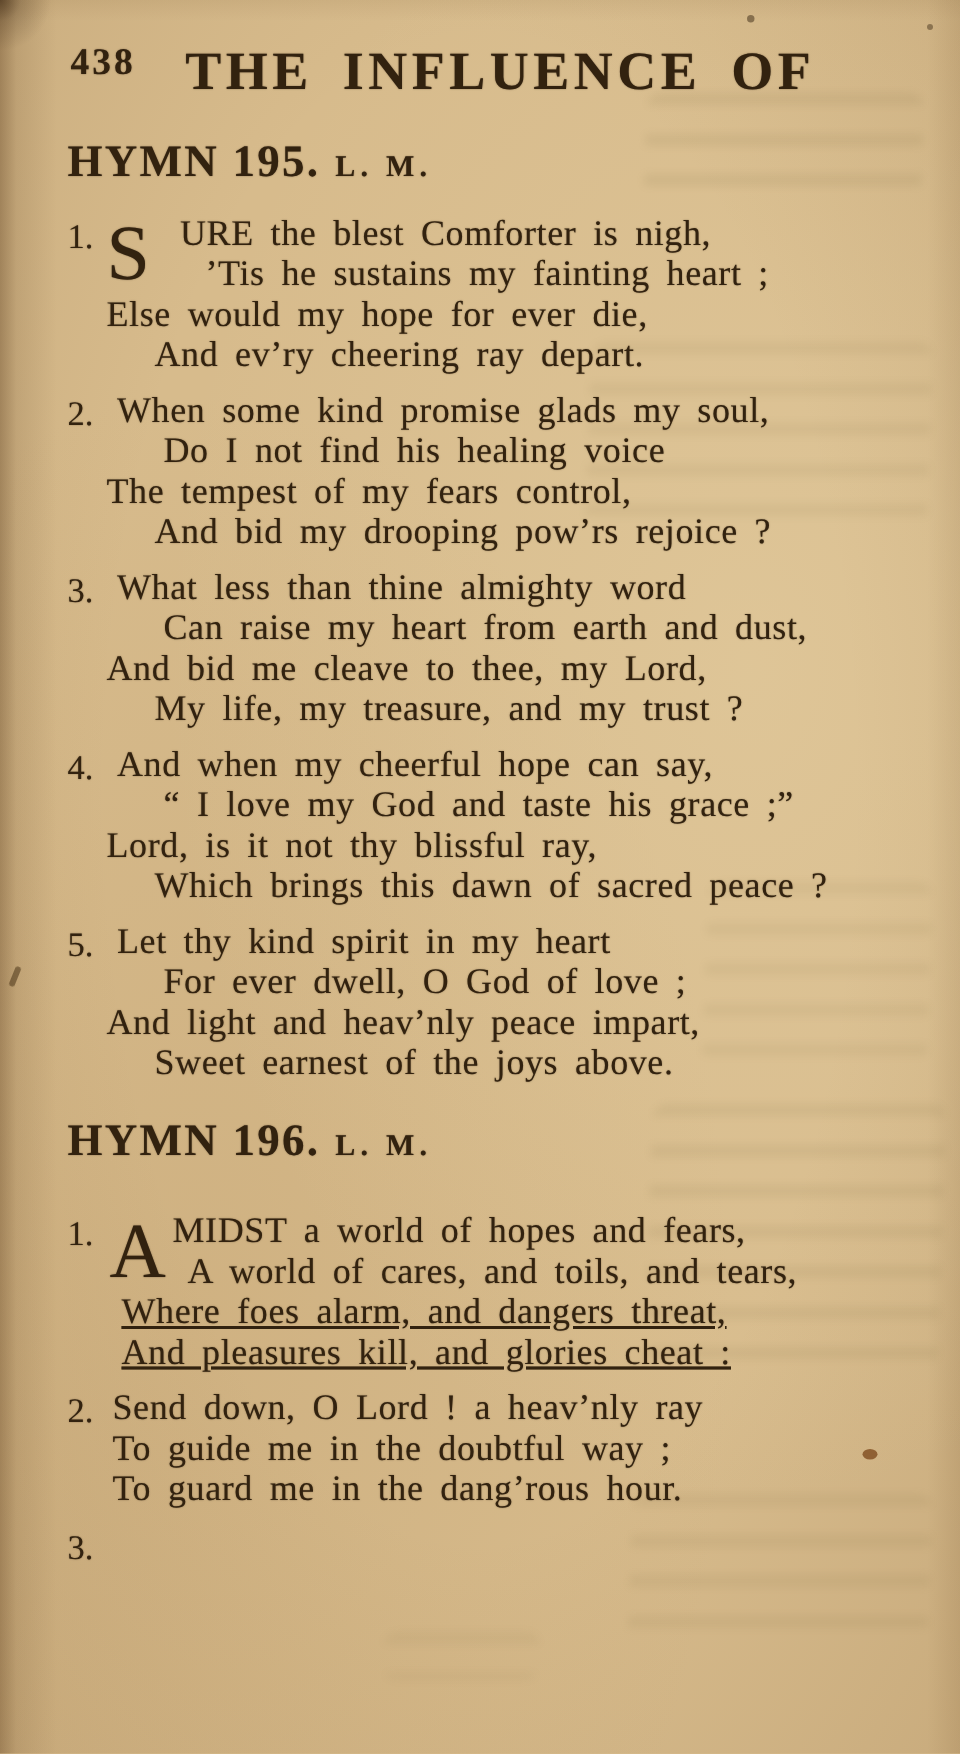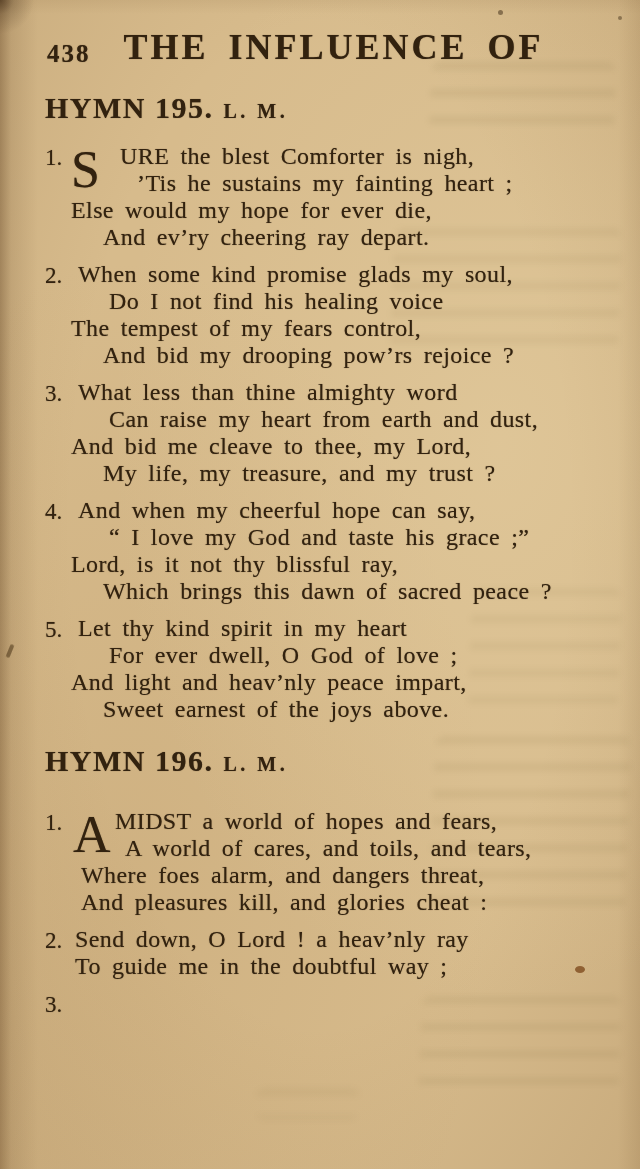--- a/index.html
+++ b/index.html
@@ -16,21 +16,21 @@
       linear-gradient(to bottom, rgba(120,88,48,0.10) 0px, rgba(0,0,0,0) 14px),
       #d7bb8c;
   }
   .page{position:absolute;inset:0;padding:24px 18px 0 45px;box-sizing:border-box;z-index:2;}
   .txt{
     font-size:24px;line-height:27px;letter-spacing:0.4px;word-spacing:0.20em;
     text-shadow:0 0 1px rgba(50,34,19,0.55);white-space:nowrap;
   }
   
   .header-row{position:relative;height:36px;}
-  .page-num{position:absolute;left:2px;top:16px;font-size:25px;font-weight:bold;letter-spacing:2px;text-shadow:0 0 1px rgba(50,34,19,0.6);}
+  .page-num{position:absolute;left:2px;top:4px;font-size:25px;font-weight:bold;letter-spacing:2px;text-shadow:0 0 1px rgba(50,34,19,0.6);}
   .running-title{text-align:center;font-size:36px;font-weight:bold;letter-spacing:3px;word-spacing:0.22em;padding-top:2px;text-shadow:0 0 1px rgba(50,34,19,0.6);}
   
   .hymn-heading{text-align:left;font-weight:bold;line-height:36px;text-shadow:0 0 1px rgba(50,34,19,0.6);}
   .hymn-heading.first{margin-top:30px;margin-bottom:12px;}
   .hymn-heading.second{margin-top:20px;margin-bottom:24px;}
   .hymn-title{font-size:30px;letter-spacing:1.5px;}
   .hymn-meter{font-size:20px;letter-spacing:3.5px;margin-left:10px;}
   
   .verse{position:relative;margin:0 0 10px 0;}
   .vnum{position:absolute;left:0;top:1px;font-size:23px;line-height:27px;text-shadow:0 0 1px rgba(50,34,19,0.55);}
@@ -38,21 +38,21 @@
   .dropcap.dc196{left:28px;}
   
   .i-a{padding-left:33px;}   
   .i-b{padding-left:64px;}   
   .i-c{padding-left:26px;}   
   .i-d{padding-left:58px;font-family:Liberation Serif, serif;}   
   .dc0{padding-left:75px;}   
   .dc1{padding-left:92px;}
   .dc196-0{padding-left:70px;}
   .dc196-1{padding-left:80px;}
-  .i-e{padding-left:36px;}   
+  .i-e{padding-left:36px;text-decoration:underline;}   
   .i-f{padding-left:30px;}   
   
   .ghost{position:absolute;z-index:1;filter:blur(3px);opacity:0.32;border-radius:10px;transform:skewX(-2deg);
     background:repeating-linear-gradient(to bottom, rgba(124,107,62,0.34) 0px, rgba(124,107,62,0.34) 8px, rgba(0,0,0,0) 8px, rgba(0,0,0,0) 27px);}
   .stain{position:absolute;z-index:1;}
   .corner-stain{left:0;top:0;width:56px;height:44px;
     background:radial-gradient(circle at 0 0, rgba(56,36,16,0.60), rgba(56,36,16,0.22) 14px, rgba(0,0,0,0) 34px);}
   .speck{border-radius:50%;}
 </style>
 </head>
@@ -132,19 +132,20 @@
     <div class="txt dc196-0">MIDST a world of hopes and fears,</div>
     <div class="txt dc196-1">A world of cares, and toils, and tears,</div>
     <div class="txt i-e">Where foes alarm, and dangers threat,</div>
     <div class="txt i-e">And pleasures kill, and glories cheat :</div>
   </div>
 
   <div class="verse">
     <span class="vnum">2.</span>
     <div class="txt i-f">Send down, O Lord ! a heav’nly ray</div>
     <div class="txt i-f">To guide me in the doubtful way ;</div>
+    <div class="txt i-f">To guard me in the dang’rous hour.</div>
   </div>
 
   <div class="verse">
     <span class="vnum">3.</span>
   </div>
 
 </div>
 
 </body></html>

